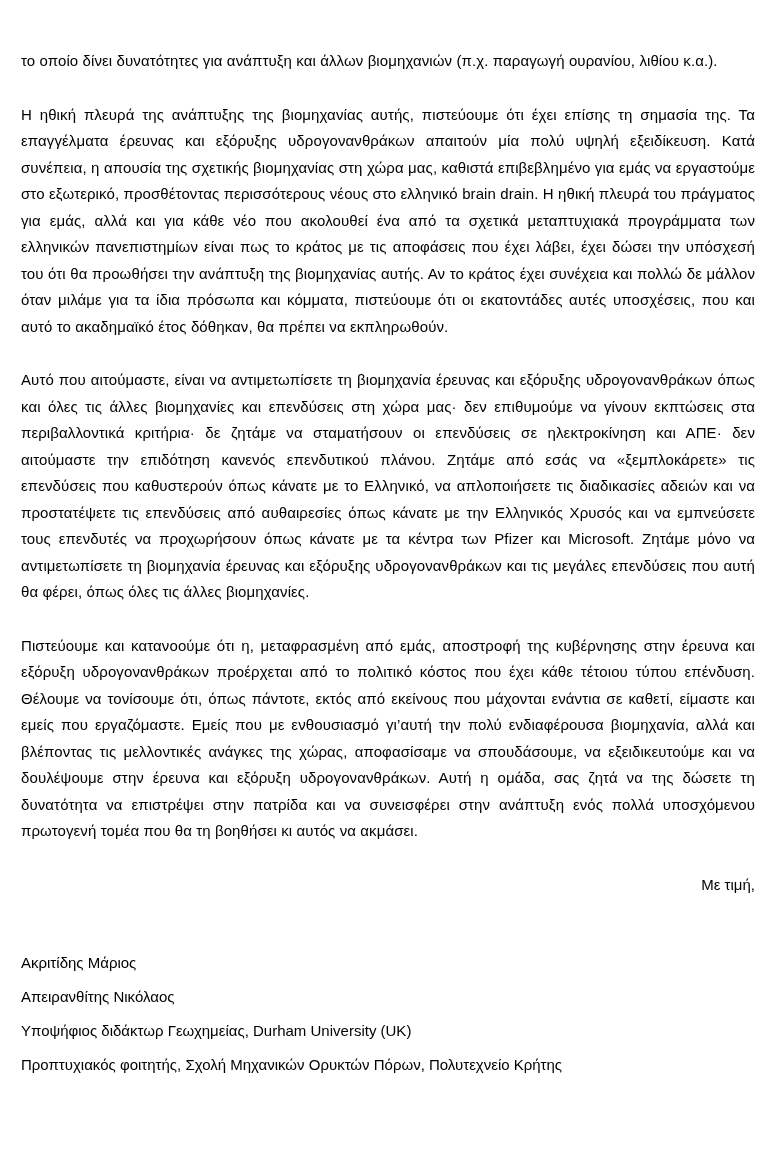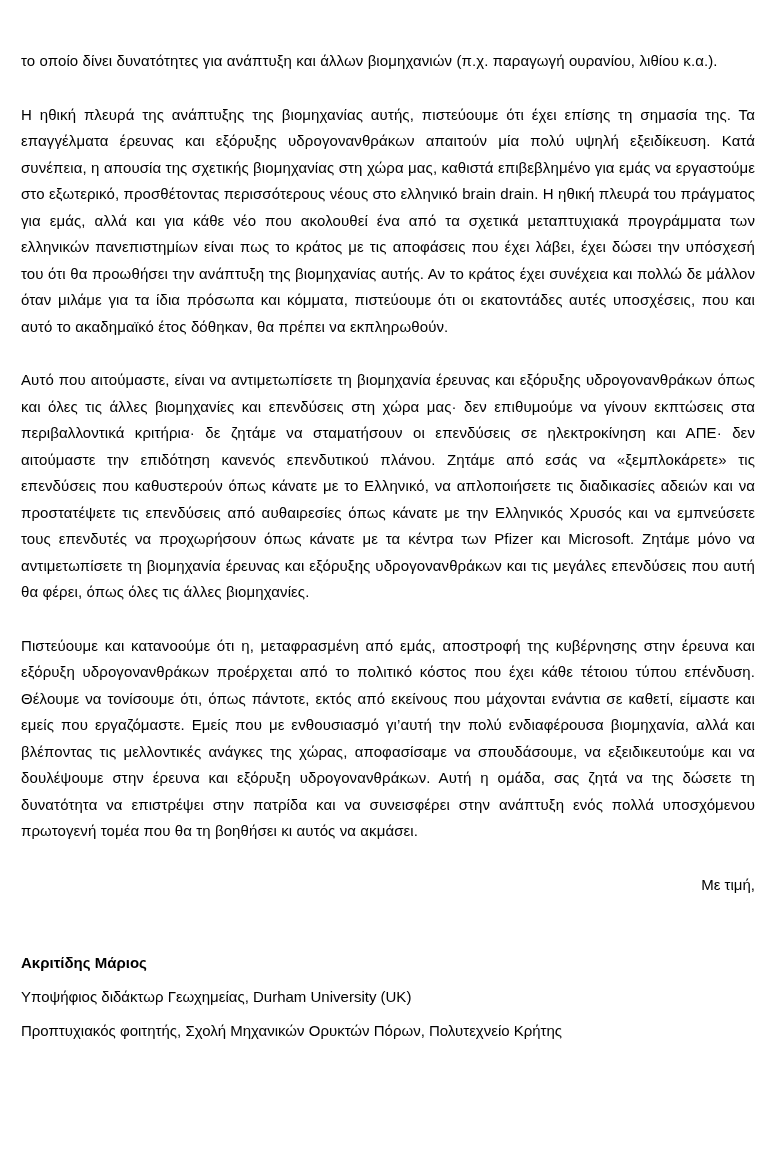--- a/index.html
+++ b/index.html
@@ -33,21 +33,21 @@
     line-height: 26.5px;
     text-align: right;
   }
   .signatures {
     margin-top: 55px;
   }
   .sig-name {
     margin: 0 0 14px 0;
     font-size: 15px;
     line-height: 20px;
-    font-weight: bold;
+    font-weight: normal;
     text-align: left;
   }
   .sig-title {
     margin: 0 0 14px 0;
     font-size: 15px;
     line-height: 20px;
     font-weight: normal;
     text-align: left;
   }
 </style>
@@ -63,19 +63,20 @@
   <p class="para">Αυτό που αιτούμαστε, είναι να αντιμετωπίσετε τη βιομηχανία έρευνας και εξόρυξης υδρογονανθράκων όπως και όλες τις άλλες βιομηχανίες και επενδύσεις στη χώρα μας· δεν επιθυμούμε να γίνουν εκπτώσεις στα περιβαλλοντικά κριτήρια· δε ζητάμε να σταματήσουν οι επενδύσεις σε ηλεκτροκίνηση και ΑΠΕ· δεν αιτούμαστε την επιδότηση κανενός επενδυτικού πλάνου. Ζητάμε από εσάς να «ξεμπλοκάρετε» τις επενδύσεις που καθυστερούν όπως κάνατε με το Ελληνικό, να απλοποιήσετε τις διαδικασίες αδειών και να προστατέψετε τις επενδύσεις από αυθαιρεσίες όπως κάνατε με την Ελληνικός Χρυσός και να εμπνεύσετε τους επενδυτές να προχωρήσουν όπως κάνατε με τα κέντρα των Pfizer και Microsoft. Ζητάμε μόνο να αντιμετωπίσετε τη βιομηχανία έρευνας και εξόρυξης υδρογονανθράκων και τις μεγάλες επενδύσεις που αυτή θα φέρει, όπως όλες τις άλλες βιομηχανίες.</p>
 
   <p class="para">Πιστεύουμε και κατανοούμε ότι η, μεταφρασμένη από εμάς, αποστροφή της κυβέρνησης στην έρευνα και εξόρυξη υδρογονανθράκων προέρχεται από το πολιτικό κόστος που έχει κάθε τέτοιου τύπου επένδυση. Θέλουμε να τονίσουμε ότι, όπως πάντοτε, εκτός από εκείνους που μάχονται ενάντια σε καθετί, είμαστε και εμείς που εργαζόμαστε. Εμείς που με ενθουσιασμό γι’αυτή την πολύ ενδιαφέρουσα βιομηχανία, αλλά και βλέποντας τις μελλοντικές ανάγκες της χώρας, αποφασίσαμε να σπουδάσουμε, να εξειδικευτούμε και να δουλέψουμε στην έρευνα και εξόρυξη υδρογονανθράκων. Αυτή η ομάδα, σας ζητά να της δώσετε τη δυνατότητα να επιστρέψει στην πατρίδα και να συνεισφέρει στην ανάπτυξη ενός πολλά υποσχόμενου πρωτογενή τομέα που θα τη βοηθήσει κι αυτός να ακμάσει.</p>
 
   <p class="closing">Με τιμή,</p>
 
   <div class="signatures">
 
     <p class="sig-name">Ακριτίδης Μάριος</p>
 
+    <p class="sig-name">Απειρανθίτης Νικόλαος</p>
     <p class="sig-title">Υποψήφιος διδάκτωρ Γεωχημείας, Durham University (UK)</p>
 
     <p class="sig-title">Προπτυχιακός φοιτητής, Σχολή Μηχανικών Ορυκτών Πόρων, Πολυτεχνείο Κρήτης</p>
 
   </div>
 
 </div>
 
 </body></html>

